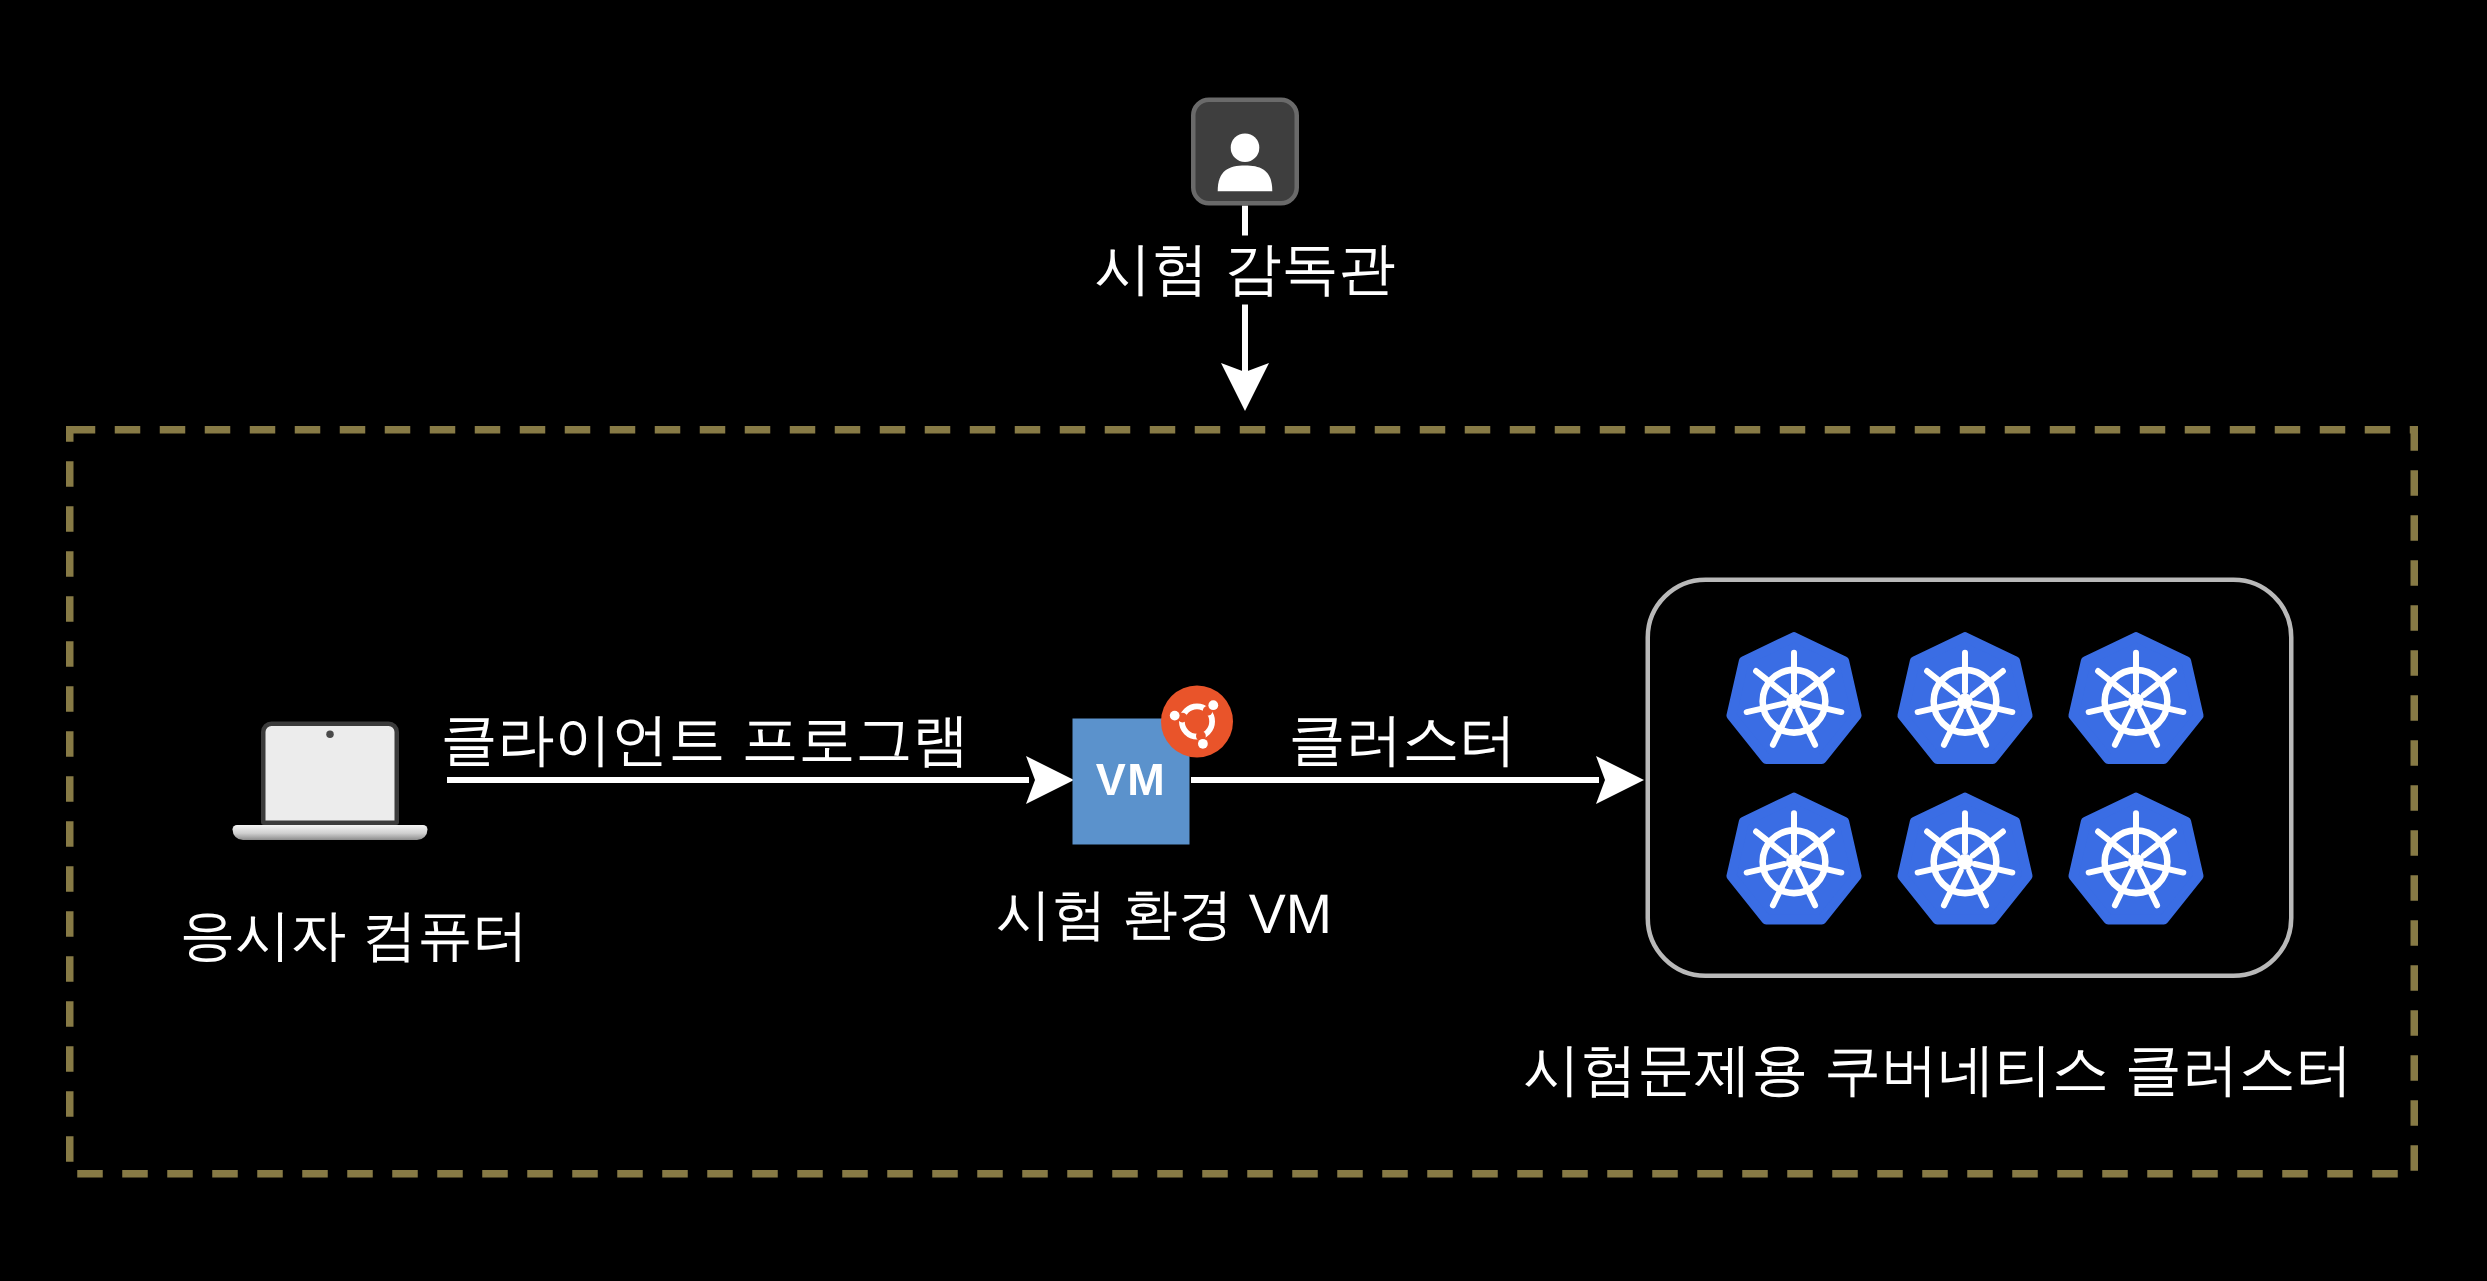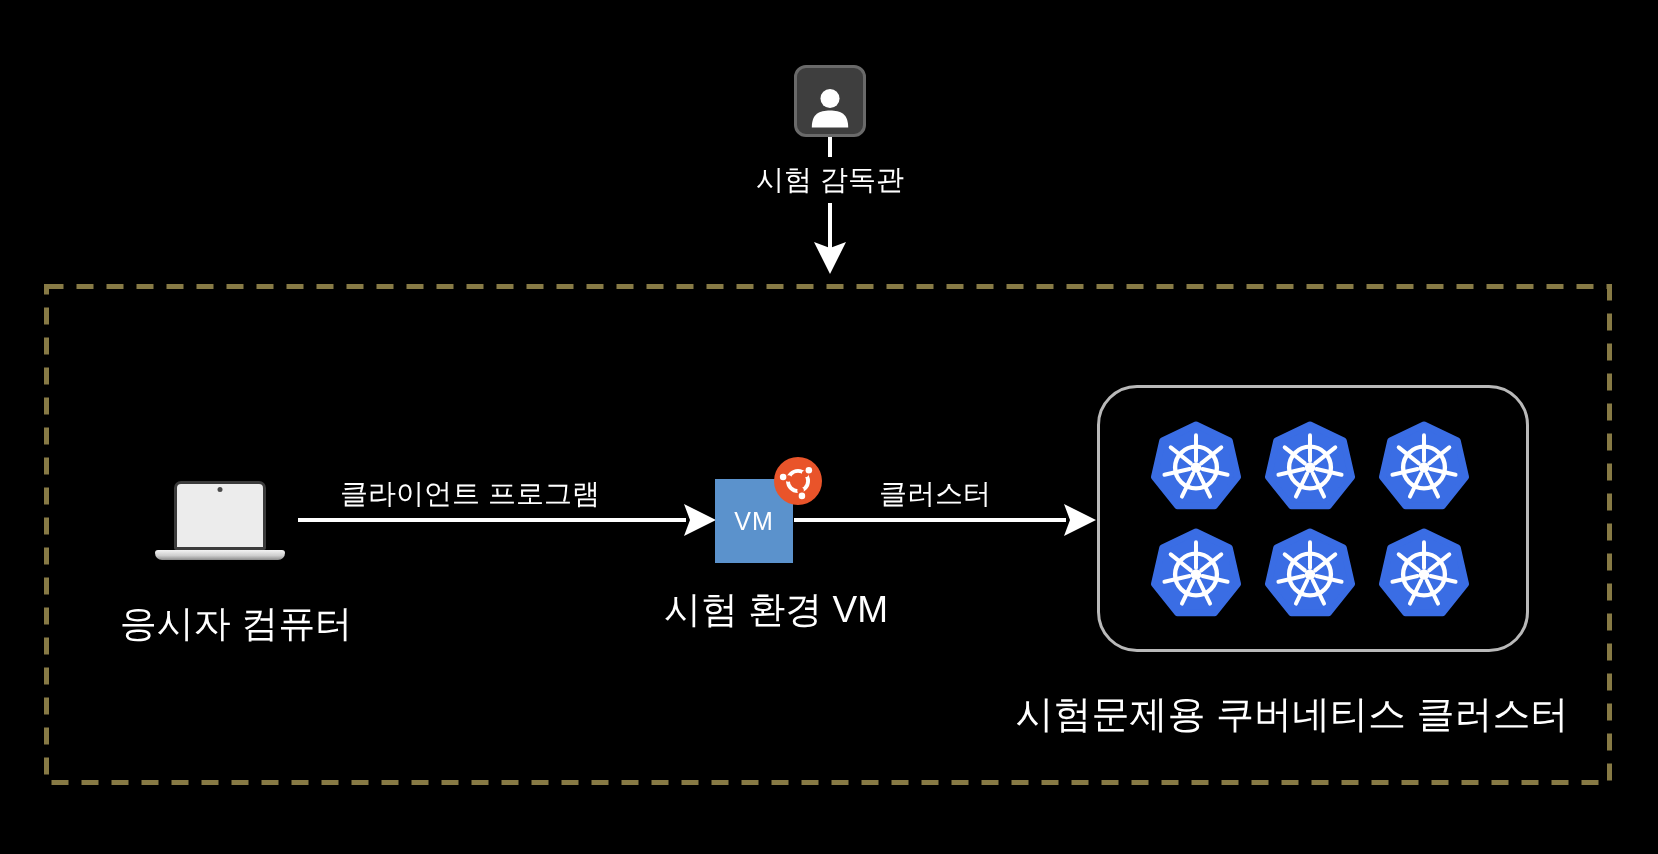--- a/index.html
+++ b/index.html
@@ -44,21 +44,21 @@
     font-weight: 500;
     white-space: nowrap;
     text-align: center;
     line-height: 1.2;
   }
   .edge-label {
     position: absolute;
     transform: translateX(-50%);
     background: var(--background, #000);
     color: #fff;
-    font-size: 28px;
+    font-size: 38px;
     font-weight: 500;
     line-height: 48px;
     text-align: center;
     white-space: nowrap;
     padding: 0 8px;
   }
   .edge-label .line { display: block; }
   
   .laptop {
     position: absolute;
@@ -92,22 +92,22 @@
   
   .vm-box {
     position: absolute;
     left: 715px; top: 479px;
     width: 78px; height: 84px;
     background: var(--vm_blue, #5b92cc);
     display: flex; align-items: center; justify-content: center;
   }
   .vm-box span {
     color: #fff;
-    font-size: 25px;
-    font-weight: normal;
+    font-size: 30px;
+    font-weight: bold;
     letter-spacing: 1px;
   }
   .ubuntu-badge {
     position: absolute;
     left: 774px; top: 457px;
     width: 48px; height: 48px;
     border-radius: 50%;
     background: var(--ubuntu_orange, #e9542a);
   }
   .ubuntu-badge svg { width: 48px; height: 48px; display: block; }

